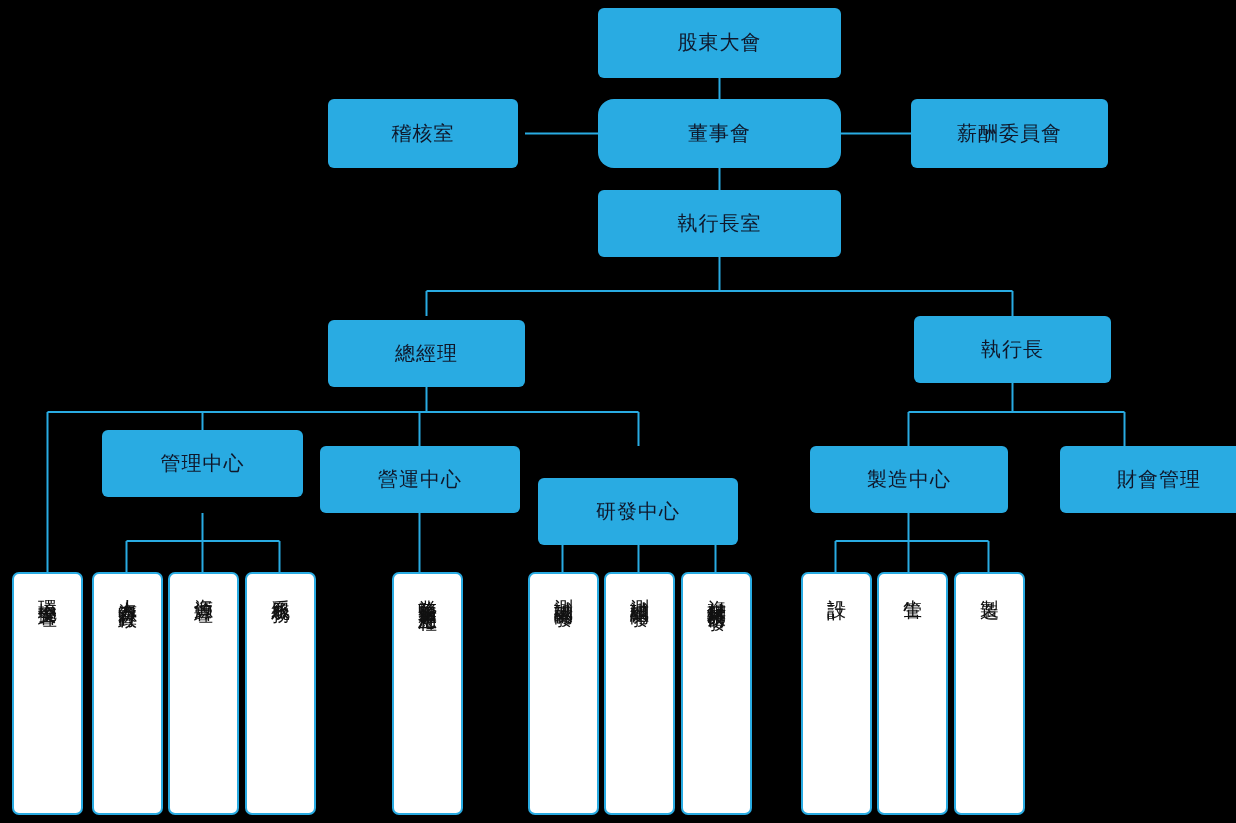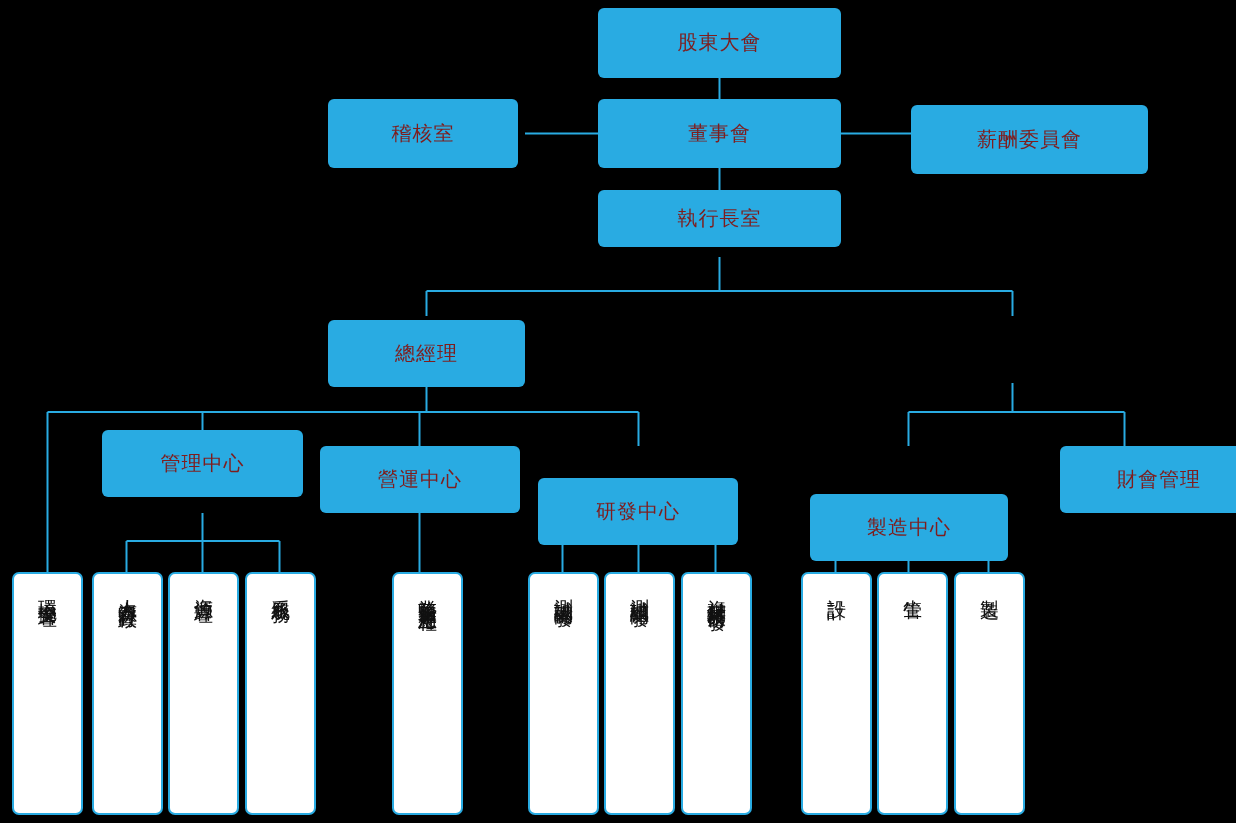--- a/index.html
+++ b/index.html
@@ -30,21 +30,21 @@
     display: flex;
     align-items: center;
     justify-content: center;
     border-radius: 6px;
     text-align: center;
     line-height: 1.28;
   }
   
   .node.filled {
     background: #29ABE2;
-    color: #7f1d1d;
+    color: #0f172a;
     font-size: 20px;
     letter-spacing: 1px;
   }
   
   .node.leaf {
     background: #FFFFFF;
     color: #111111;
     border: 2px solid #29ABE2;
     border-radius: 7px;
     font-size: 19px;
@@ -120,50 +120,53 @@
   </svg>
 
   <div class="node filled" style="left:598px; top:8px; width:243px; height:70px;">
     <span class="node-label">股東大會</span>
   </div>
 
   <div class="node filled" style="left:328px; top:99px; width:190px; height:69px;">
     <span class="node-label">稽核室</span>
   </div>
 
-  <div class="node filled" style="left:598px; top:99px; width:243px; height:69px;">
+  <div class="node filled" style="left:598px; top:99px; width:243px; height:69px;border-radius:16px;">
     <span class="node-label">董事會</span>
   </div>
 
-  <div class="node filled" style="left:911px; top:105px; width:237px; height:69px;">
+  <div class="node filled" style="left:911px; top:99px; width:197px; height:69px;">
     <span class="node-label">薪酬委員會</span>
   </div>
 
-  <div class="node filled" style="left:598px; top:190px; width:243px; height:57px;">
+  <div class="node filled" style="left:598px; top:190px; width:243px; height:67px;">
     <span class="node-label">執行長室</span>
   </div>
 
   <div class="node filled" style="left:328px; top:320px; width:197px; height:67px;">
     <span class="node-label">總經理</span>
   </div>
 
+  <div class="node filled" style="left:914px; top:316px; width:197px; height:67px;">
+    <span class="node-label">執行長</span>
+  </div>
 
   <div class="node filled" style="left:102px; top:430px; width:201px; height:67px;">
     <span class="node-label">管理中心</span>
   </div>
 
   <div class="node filled" style="left:320px; top:446px; width:200px; height:67px;align-items:center;">
     <span class="node-label">營運中心</span>
   </div>
 
   <div class="node filled" style="left:538px; top:446px; width:200px; height:67px;margin-top:32px;">
     <span class="node-label">研發中心</span>
   </div>
 
-  <div class="node filled" style="left:810px; top:446px; width:198px; height:67px;margin-top:48px;">
+  <div class="node filled" style="left:810px; top:446px; width:198px; height:67px;">
     <span class="node-label">製造中心</span>
   </div>
 
   <div class="node filled" style="left:1028px; top:446px; width:198px; height:67px;margin-left:32px;">
     <span class="node-label">財會管理</span>
   </div>
 
   <div class="node leaf" style="left:12px; top:572px; width:71px; height:243px;">
     <span class="vtext">環境安全管理</span>
   </div>

